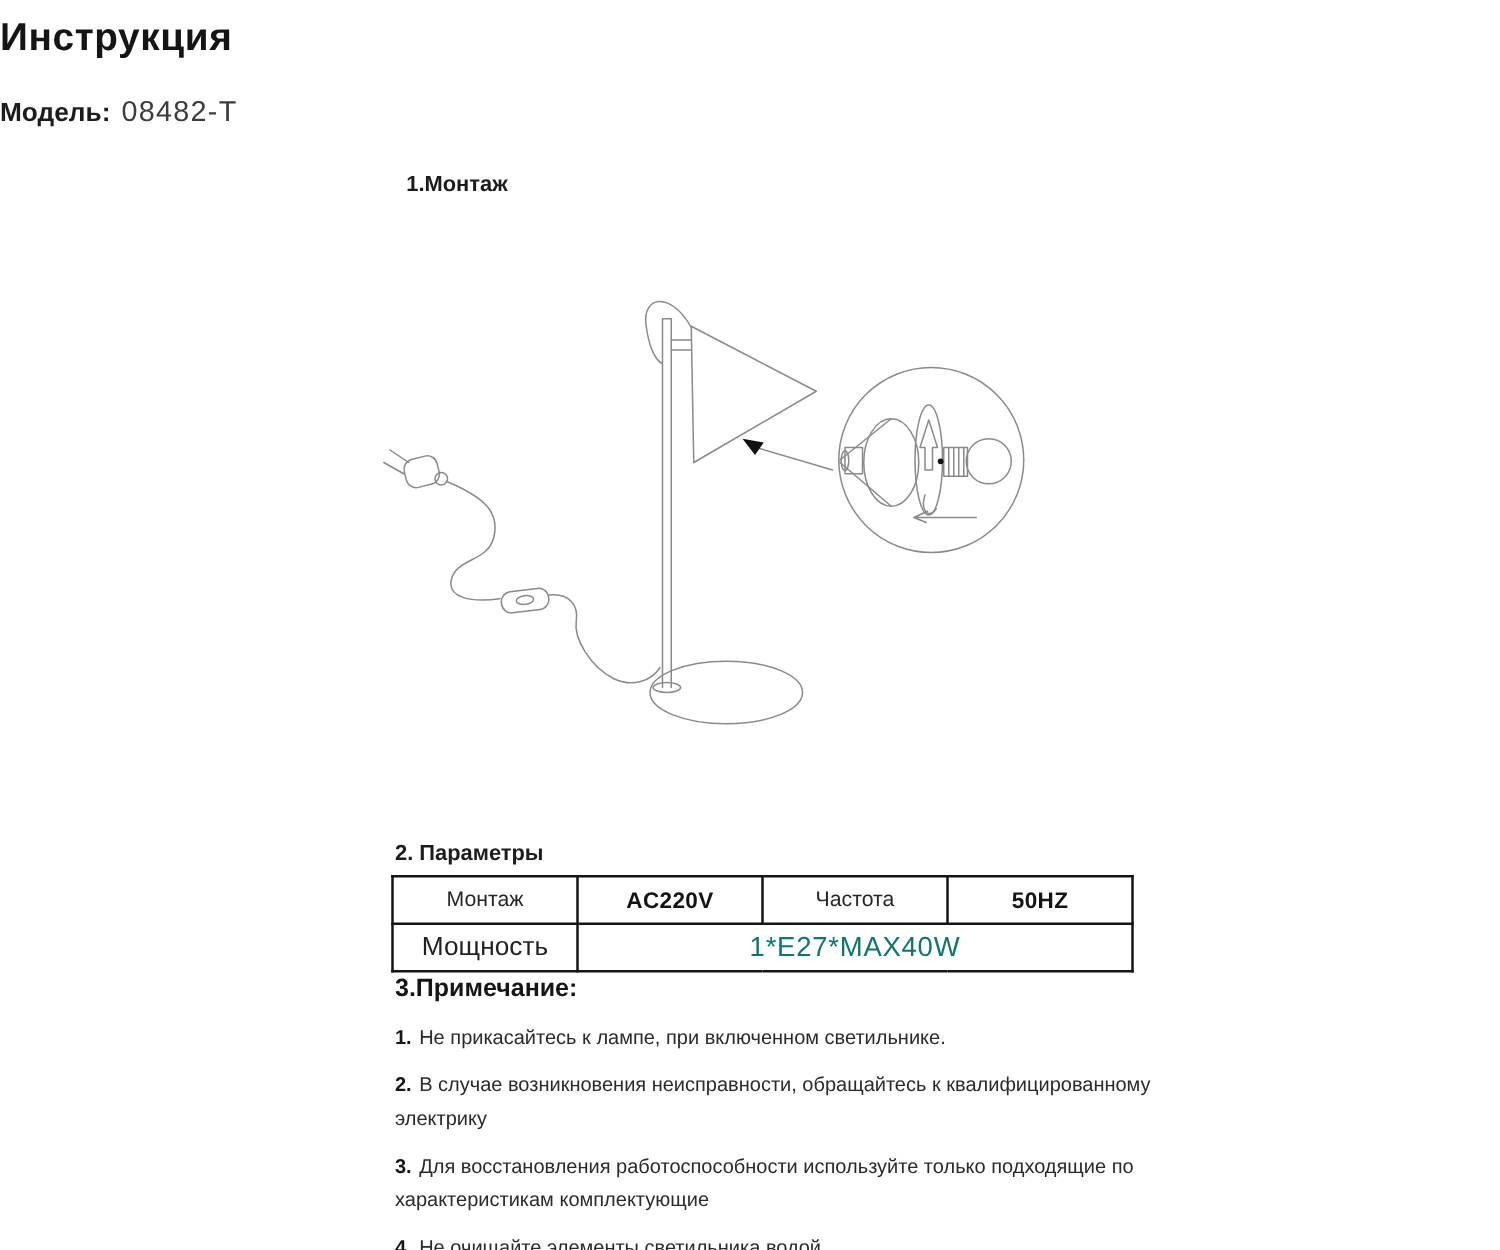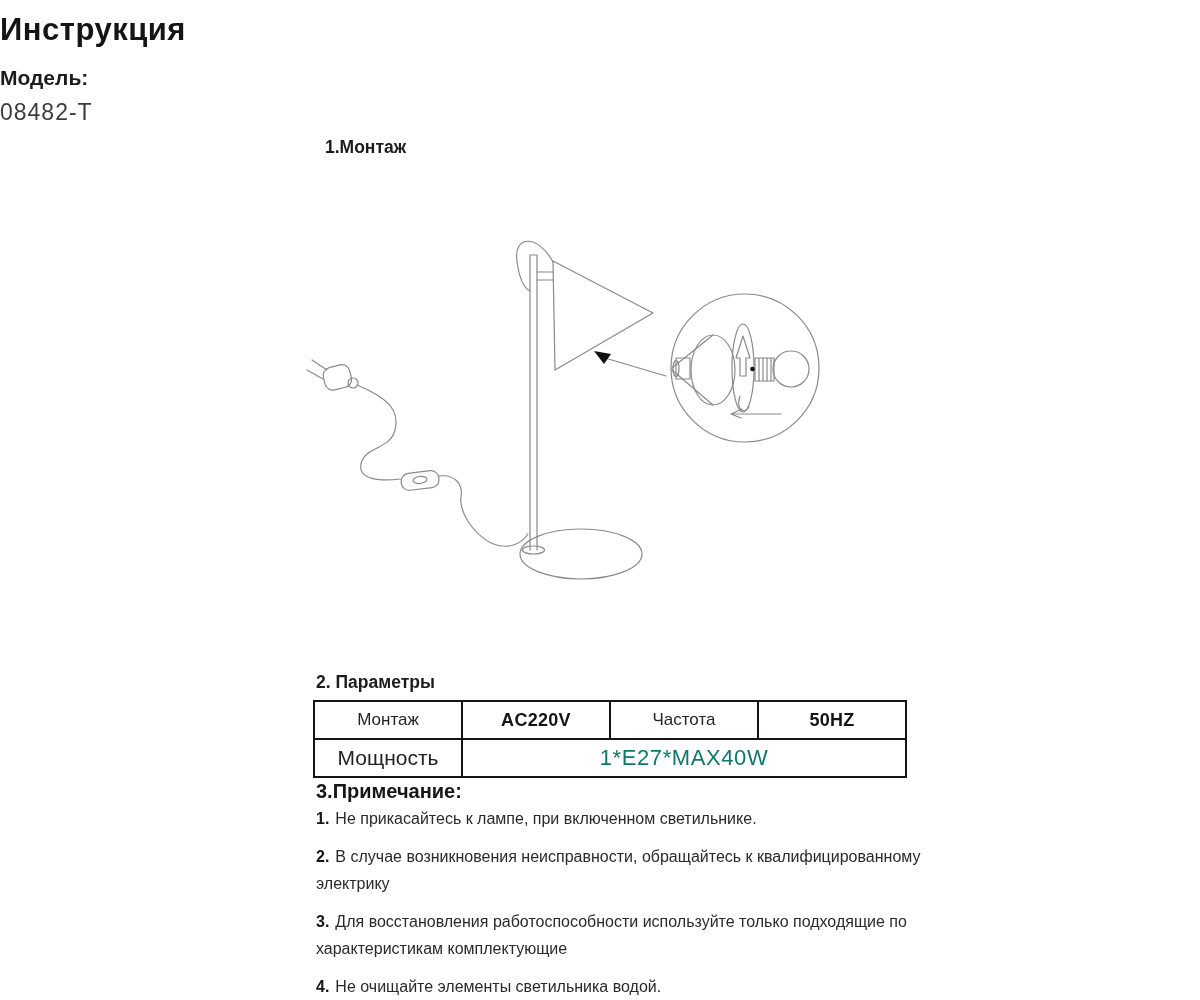--- a/index.html
+++ b/index.html
@@ -5,42 +5,42 @@
   html,body{margin:0;padding:0;background:#ffffff;}
   #page{
     position:relative;width:1200px;height:1000px;background:#ffffff;overflow:hidden;
     font-family:"Liberation Sans", sans-serif;color:#1f1f1f;
   }
   .title{
     position:absolute;top:12px;left:0;width:100%;text-align:left;
     font-size:31px;font-weight:bold;color:#151515;letter-spacing:.5px;
   }
   .model-line{
-    position:absolute;top:66px;left:0;width:100%;
-    display:flex;justify-content:flex-start;align-items:baseline;gap:9px;flex-direction:column;
+    position:absolute;top:76px;left:0;width:100%;
+    display:flex;justify-content:flex-start;align-items:baseline;gap:9px;
   }
   .model-label{font-size:21px;font-weight:bold;color:#1c1c1c;}
   .model-value{font-size:23px;font-weight:400;color:#3c3c3c;letter-spacing:1px;}
   .sec-heading{position:absolute;font-size:17.5px;font-weight:bold;color:#1c1c1c;}
   #montage-heading{left:325px;top:137px;}
   #params-heading{left:316px;top:672px;}
   #lamp-illustration{position:absolute;left:300px;top:228px;}
   #param-table{
     position:absolute;left:313px;top:700px;border-collapse:collapse;table-layout:fixed;
   }
   #param-table td{
     border:2px solid #151515;height:36px;text-align:center;vertical-align:middle;
     padding:0;width:146px;
   }
   .cell-label{font-size:17px;color:#262626;}
   .cell-label-big{font-size:21px;color:#222222;}
   .cell-value-bold{font-size:18px;font-weight:bold;color:#141414;letter-spacing:.3px;}
   .cell-value{font-size:22px;color:#0f766e;letter-spacing:.6px;}
   #notes-block{position:absolute;left:316px;top:780px;width:624px;}
-  #notes-heading{font-size:20px;font-weight:bold;color:#161616;margin:0 0 2px 0;}
+  #notes-heading{font-size:20px;font-weight:bold;color:#161616;margin:0 0 14px 0;}
   .note{font-size:16px;line-height:27px;color:#2a2a2a;margin:0 0 11px 0;}
   .note .num{font-weight:bold;color:#161616;margin-right:6px;}
 </style>
 </head>
 <body>
 
 <div id="page">
 
   <div class="title">Инструкция</div>
 

